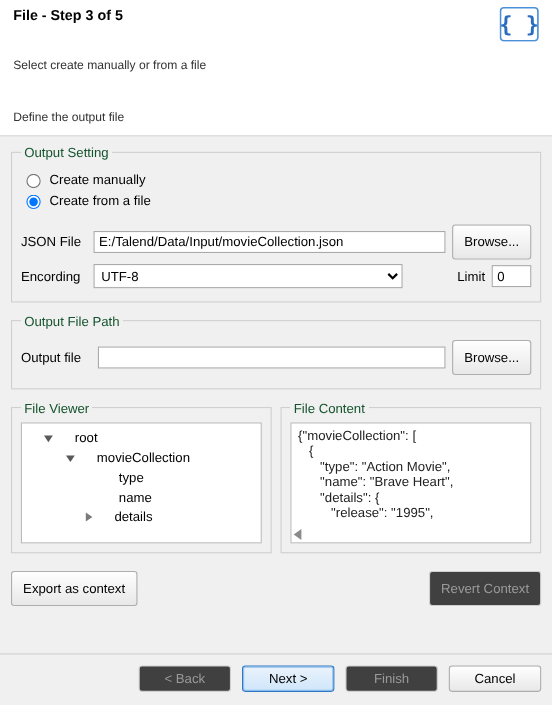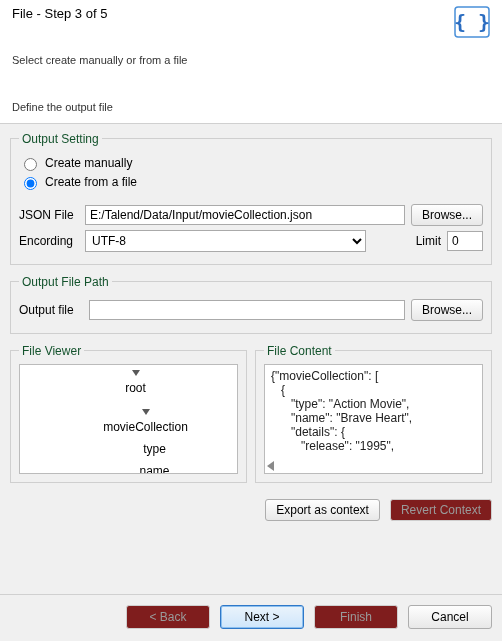--- a/index.html
+++ b/index.html
@@ -13,21 +13,21 @@
     display: flex; flex-direction: column;
     overflow: hidden;
   }
   .header {
     background: #fff;
     padding: 6px 12px 8px 12px;
     border-bottom: 1px solid #d0d0d0;
     display: flex; align-items: flex-start; justify-content: space-between;
   }
   .header-left { flex: 1; }
-  .header-title { font-size: 13px; font-weight: normal; margin-bottom: 3px; }
+  .header-title { font-size: 13px; font-weight: bold; margin-bottom: 3px; }
   .header-sub { font-size: 11px; color: #333; line-height: 1.35; margin-top: 32px; }
   .header-icon { margin-left: 8px; }
   .content { flex: 1; padding: 6px 10px 0 10px; display: flex; flex-direction: column; gap: 6px; }
   fieldset {
     border: 1px solid #cfcfcf; border-radius: 0;
     padding: 6px 8px 8px 8px; margin: 2px 0;
     background: #f0f0f0;
   }
   legend { font-size: 12px; color: #14532d; padding: 0 3px; }
   .radio-row { display: flex; align-items: center; gap: 5px; margin: 3px 0; }
@@ -38,45 +38,45 @@
     border: 1px solid #aaa; background: #fff; height: 20px;
     padding: 1px 4px; font-family: inherit; font-size: 12px;
   }
   select.field {
     border: 1px solid #aaa; background: #fff; height: 22px;
     font-family: inherit; font-size: 12px;
     padding: 1px 2px;
   }
   .btn {
     border: 1px solid #adadad; background: linear-gradient(#fefefe,#e8e8e8);
-    padding: 2px 10px; font-family: inherit; font-size: 12px; height: 22px;
+    padding: 2px 10px; font-family: inherit; font-size: 12px; height: 32px;
     border-radius: 3px; cursor: pointer;
   }
-  .btn:disabled { color: #9a9a9a; background: #7f1d1d; border-color: #cfcfcf; cursor: default; }
+  .btn:disabled { color: #9a9a9a; background: #404040; border-color: #cfcfcf; cursor: default; }
   .two-col { display: flex; gap: 8px; }
   .two-col fieldset { flex: 1; min-width: 0; }
   .viewer-box, .content-box {
     background: #fff; border: 1px solid #bbb;
     height: 110px; padding: 4px 6px; overflow: hidden;
     font-size: 12px;
   }
-  .tree-row { display: flex; align-items: center; gap: 4px; line-height: 18px; white-space: nowrap; flex-direction: column; }
+  .tree-row { display: flex; align-items: center; gap: 20px; line-height: 18px; white-space: nowrap; }
   .tree-arrow { display:inline-block; width:0; height:0; }
   .arr-open { border-left:4px solid transparent; border-right:4px solid transparent; border-top:6px solid #595959; transform: translateY(1px);}
   .arr-closed { border-top:4px solid transparent; border-bottom:4px solid transparent; border-left:6px solid #7a7a7a; }
   .ind1 { padding-left: 14px; }
-  .ind2 { padding-left: 34px; margin-top: 11px; }
+  .ind2 { padding-left: 34px; }
   .ind3 { padding-left: 52px; text-align: center; }
   .content-box { font-family: inherit; white-space: pre; color:#222; position: relative; }
   .content-scroll-left {
     position: absolute; left: 2px; bottom: 2px; width:0; height:0;
     border-top:5px solid transparent; border-bottom:5px solid transparent;
     border-right:7px solid #8a8a8a;
   }
-  .context-row { display: flex; justify-content: flex-end; gap: 10px; padding: 8px 0 10px 0; }
+  .context-row { display: flex; justify-content: space-between; gap: 10px; padding: 8px 0 10px 0; }
   .footer {
     border-top: 1px solid #d0d0d0; background: #f0f0f0;
     padding: 10px 10px 12px 10px;
     display: flex; justify-content: flex-end; gap: 10px;
   }
   .footer .btn { min-width: 84px; height: 24px; }
   .btn.primary {
     border: 1px solid #2f78c8;
     background: linear-gradient(#eaf3fb,#cfe6fb);
     box-shadow: 0 0 0 1px #8dc0ef inset;

